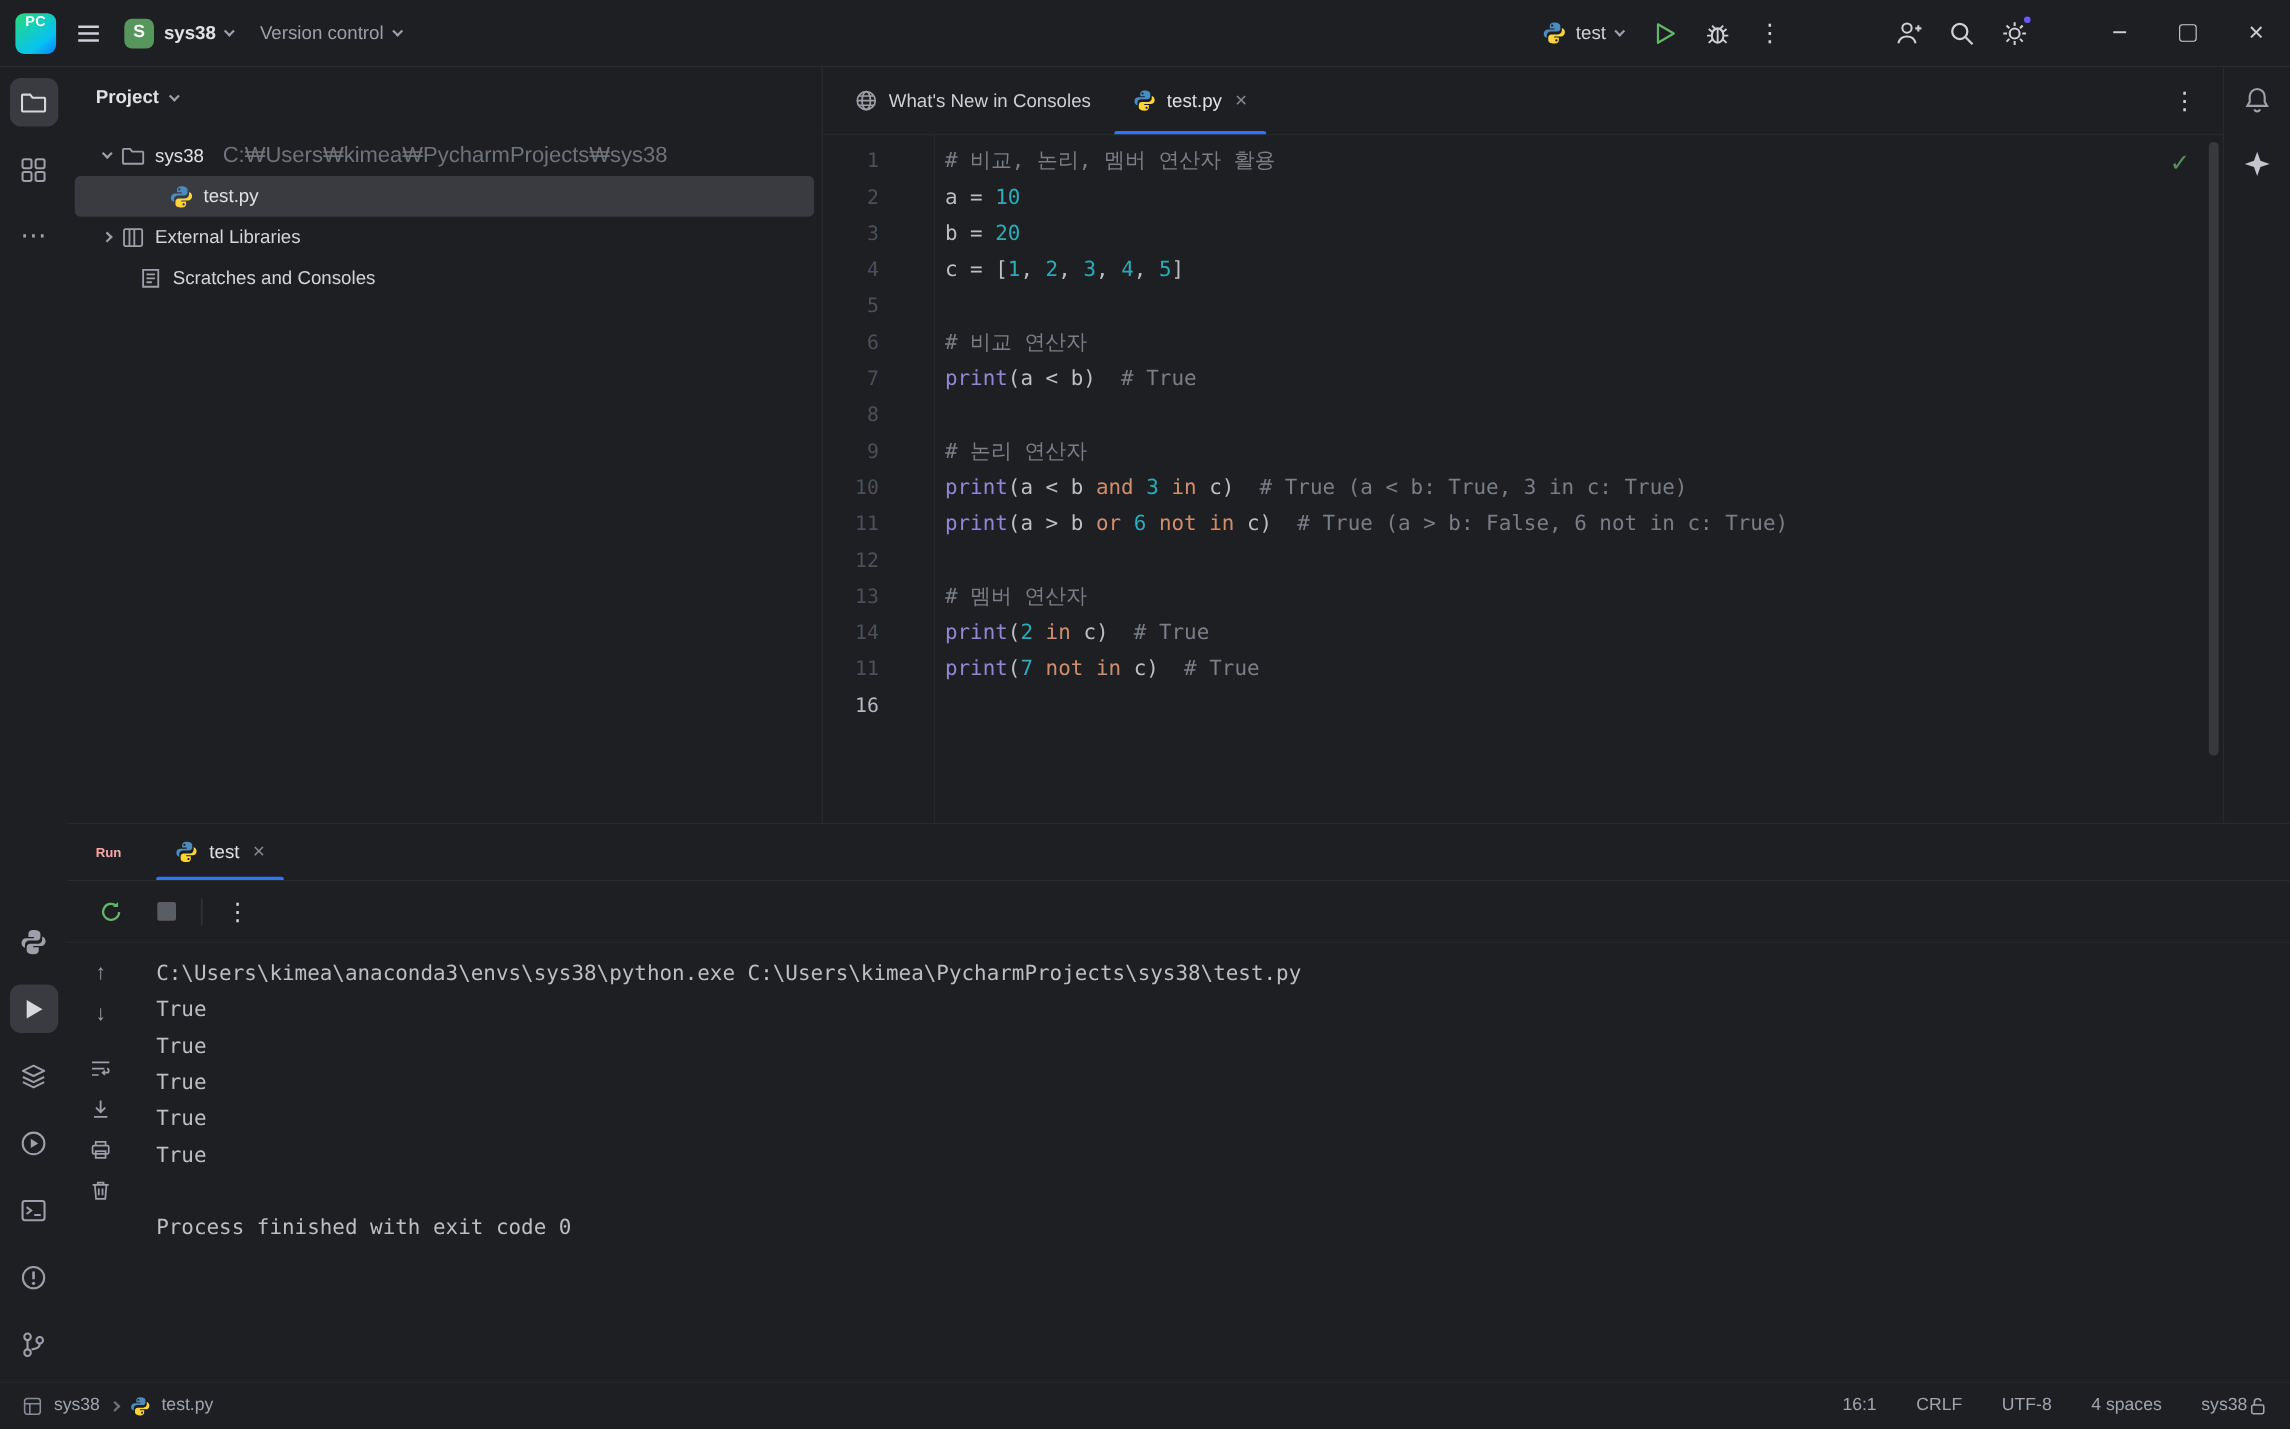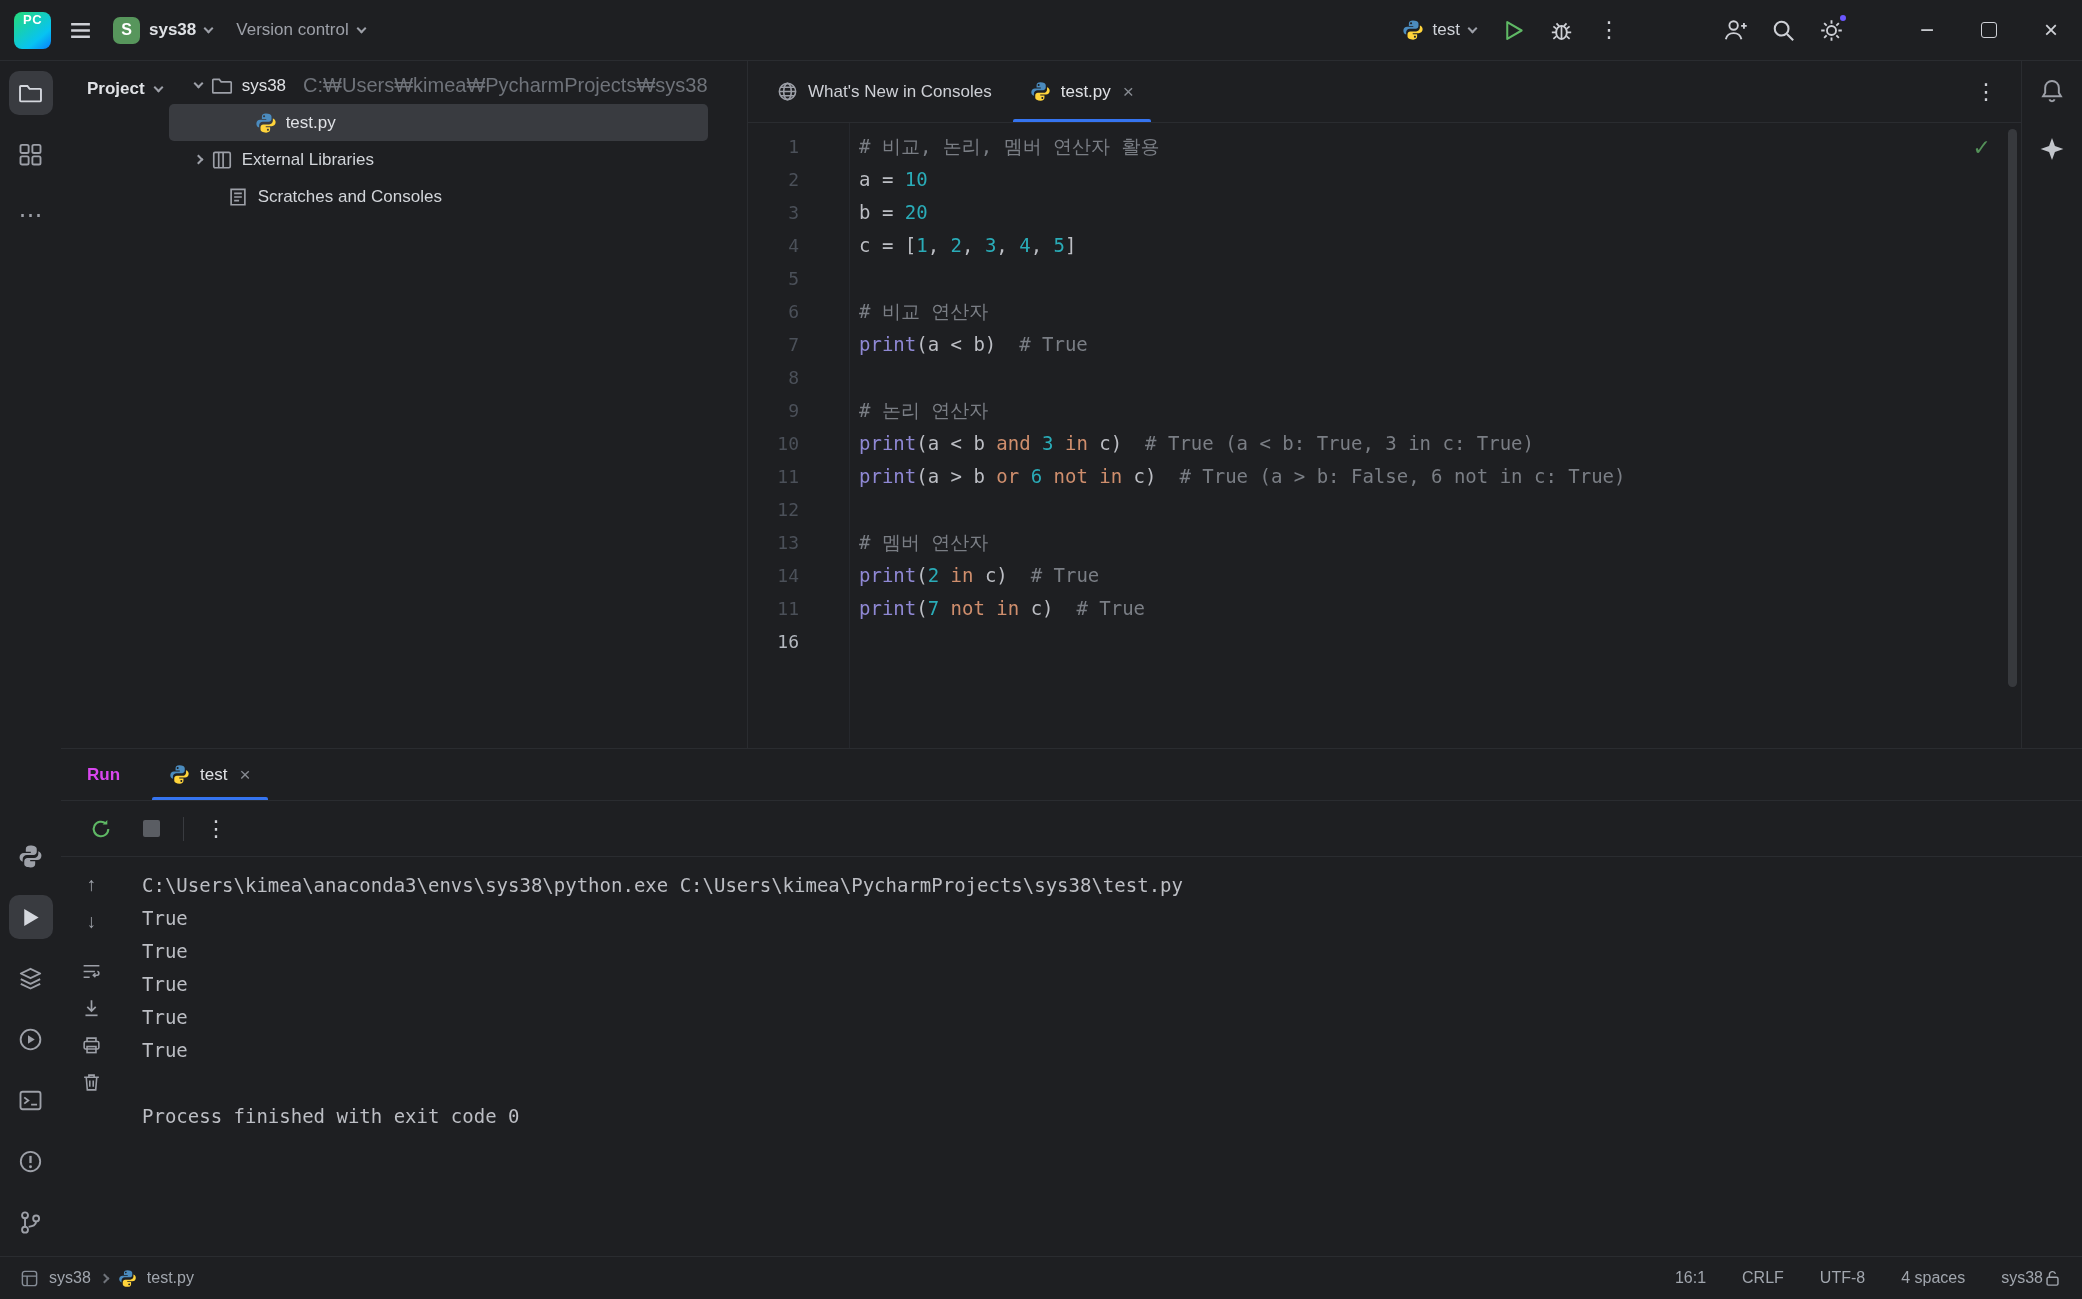--- a/index.html
+++ b/index.html
@@ -36,21 +36,21 @@
   .act-btn{width:44px;height:44px;border-radius:10px;display:flex;align-items:center;justify-content:center;color:#9DA0A8;flex:0 0 44px}
   .act-btn svg{width:25px;height:25px}
   .act-btn.active{background:#393B40;color:#D5D8DE}
   .act-sp{flex:1}
   .more-dots{font-size:24px;color:#9DA0A8;line-height:1}
 
   .main-col{flex:1;display:flex;flex-direction:column;min-width:0}
   .top-area{height:687px;flex:0 0 687px;display:flex;min-width:0}
 
   
-  .project-panel{width:687px;flex:0 0 687px;border-right:1px solid #2A2C30;display:flex;flex-direction:row}
+  .project-panel{width:687px;flex:0 0 687px;border-right:1px solid #2A2C30;display:flex;flex-direction:column}
   .pp-header{height:56px;display:flex;align-items:center;gap:10px;padding-left:26px;color:#DFE1E5;font-weight:700;font-size:17px}
   .tree{font-size:17px;color:#D2D5DA;padding-top:6px}
   .tree-row{height:37px;display:flex;align-items:center;gap:9px;margin:0 7px;border-radius:5px}
   .tree-row.selected{background:#393B40}
   .ticon{width:22px;height:22px;color:#9DA0A8;flex:0 0 22px}
   .t-path{color:#6F737A;margin-left:8px;font-size:20px}
 
   
   .editor-col{flex:1;display:flex;flex-direction:column;min-width:0}
   .tabs{height:62px;flex:0 0 62px;display:flex;align-items:stretch;border-bottom:1px solid #2A2C30;padding-left:10px}
@@ -73,21 +73,21 @@
   .tk-pl{color:#BCBEC4}.tk-cm{color:#7A7E85}.tk-kw{color:#CF8E6D}.tk-num{color:#2AACB8}.tk-fn{color:#8F88D4}
   .insp-check{position:absolute;top:12px;right:30px;color:#549159;font-size:22px;font-weight:bold}
   .scrollbar{position:absolute;top:6px;right:4px;width:9px;height:558px;background:#45484D;opacity:.65;border-radius:5px}
 
   .right-stripe{width:61px;flex:0 0 61px;border-left:1px solid #2A2C30;display:flex;flex-direction:column;align-items:center;padding-top:8px;gap:14px}
   .right-stripe .act-btn svg{width:26px;height:26px}
 
   
   .run-panel{flex:1;display:flex;flex-direction:column;border-top:1px solid #2A2C30;min-height:0}
   .run-tabs{height:52px;flex:0 0 52px;display:flex;align-items:stretch;padding-left:26px;border-bottom:1px solid #2A2C30}
-  .run-title{display:flex;align-items:center;color:#d946ef;font-weight:700;font-size:17px;margin-right:30px}
+  .run-title{display:flex;align-items:center;color:#fca5a5;font-weight:700;font-size:12px;margin-right:30px}
   .run-toolbar{height:56px;flex:0 0 56px;display:flex;align-items:center;padding-left:22px;gap:14px;border-bottom:1px solid #2A2C30}
   .run-toolbar .ibtn{width:36px;height:36px}
   .vsep{width:1px;height:24px;background:#393B40}
   .stop-sq{width:17px;height:17px;background:#5A5D63;border-radius:2px}
   .run-content{flex:1;display:flex;min-height:0}
   .run-strip{width:61px;flex:0 0 61px;display:flex;flex-direction:column;align-items:center;padding-top:16px;gap:13px;color:#9DA0A8}
   .run-strip .sicon{width:24px;height:24px;display:flex;align-items:center;justify-content:center;font-size:19px}
   .run-strip svg{width:21px;height:21px}
   .console{flex:1;padding:12px 0 0 20px;font-family:"DejaVu Sans Mono","Liberation Mono",monospace;
            font-size:19px;line-height:33px;color:#BCBEC4;white-space:pre;overflow:hidden}

